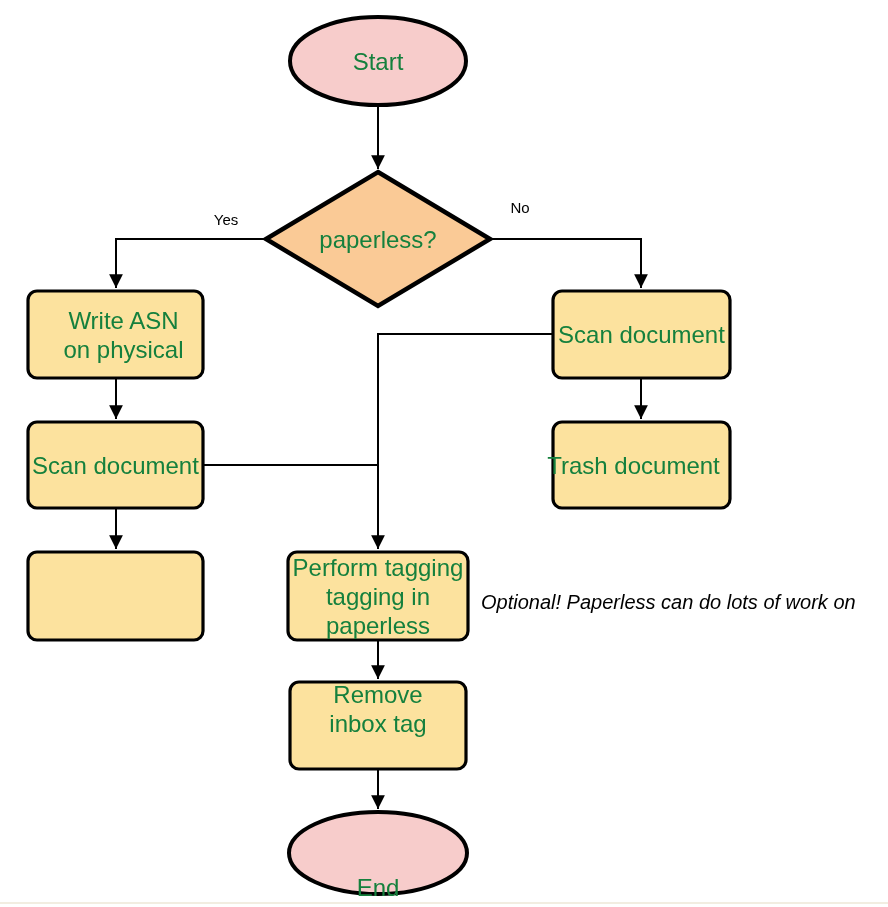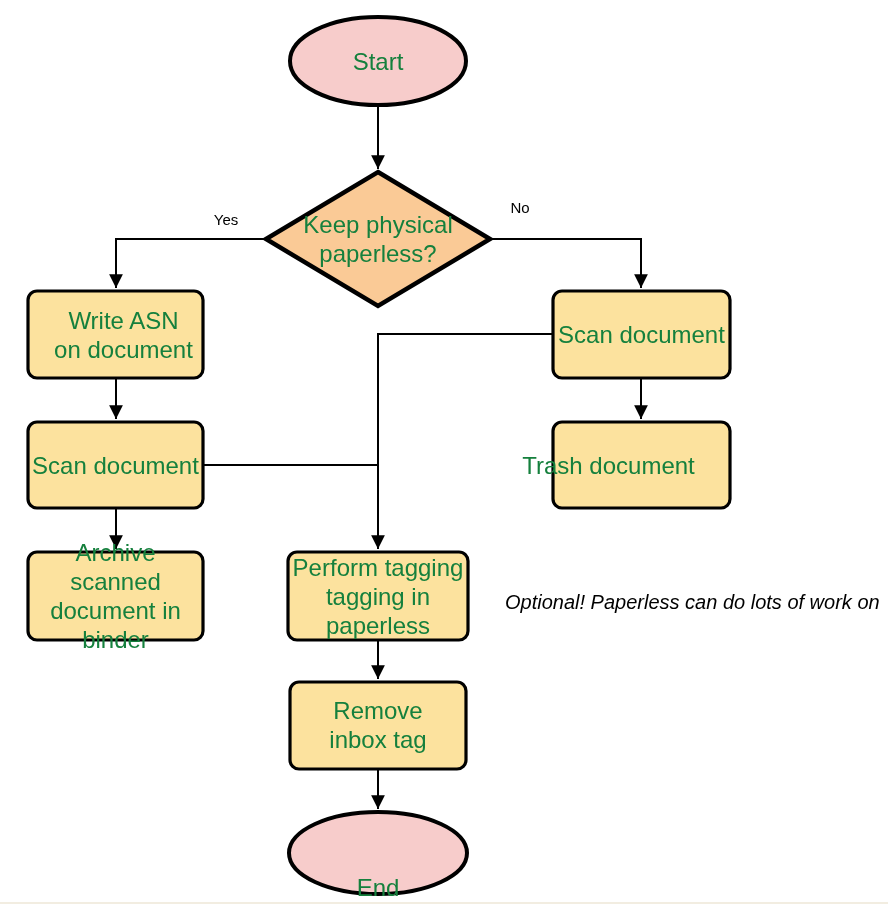--- a/index.html
+++ b/index.html
@@ -37,21 +37,20 @@
   }
   .annotation {
     position: absolute;
     left: 481px;
     top: 589px;
     font-size: 20px;
     line-height: 26px;
     font-style: italic;
     color: #000000;
     pointer-events: none;
-    margin-left: 24px;
   }
   .annotation span { display: block; white-space: nowrap; }
 </style>
 </head>
 <body>
 
 <div class="canvas">
 
   <svg width="888" height="907" viewBox="0 0 888 907">
     <defs>
@@ -86,54 +85,48 @@
       <ellipse cx="378" cy="853" rx="89" ry="41" stroke-width="4" fill="#F7CCCB"></ellipse>
       <rect x="0" y="902" width="888" height="2" stroke="none" fill="#F2EDE1"></rect>
     </g>
   </svg>
 
   <div class="label" style="left:290px; top:17px; width:176px; height:88px">
     <span>Start</span>
   </div>
 
   <div class="label" style="left:266px; top:172px; width:224px; height:134px">
-    <span>Keep physical</span>
     <span>paperless?</span>
   </div>
 
   <div class="label" style="left:28px; top:291px; width:191px; height:87px">
     <span>Write ASN</span>
-    <span>on document</span>
+    <span>on physical</span>
   </div>
 
   <div class="label" style="left:28px; top:422px; width:175px; height:86px">
     <span>Scan document</span>
   </div>
 
-  <div class="label" style="left:28px; top:552px; width:175px; height:88px">
-    <span>Archive scanned</span>
-    <span>document in</span>
-    <span>binder</span>
-  </div>
 
   <div class="label" style="left:553px; top:291px; width:177px; height:87px">
     <span>Scan document</span>
   </div>
 
-  <div class="label" style="left:520px; top:422px; width:177px; height:86px">
+  <div class="label" style="left:545px; top:422px; width:177px; height:86px">
     <span>Trash document</span>
   </div>
 
   <div class="label" style="left:288px; top:552px; width:180px; height:88px">
     <span>Perform tagging</span>
     <span>tagging in</span>
     <span>paperless</span>
   </div>
 
-  <div class="label" style="left:290px; top:690px; width:176px; height:70px">
+  <div class="label" style="left:290px; top:674px; width:176px; height:70px">
     <span>Remove</span>
     <span>inbox tag</span>
   </div>
 
   <div class="label" style="left:289px; top:846px; width:178px; height:82px">
     <span>End</span>
   </div>
 
   <div class="edge-label" style="left:203px; top:209px; width:46px; height:22px">Yes</div>
   <div class="edge-label" style="left:497px; top:197px; width:46px; height:22px">No</div>

